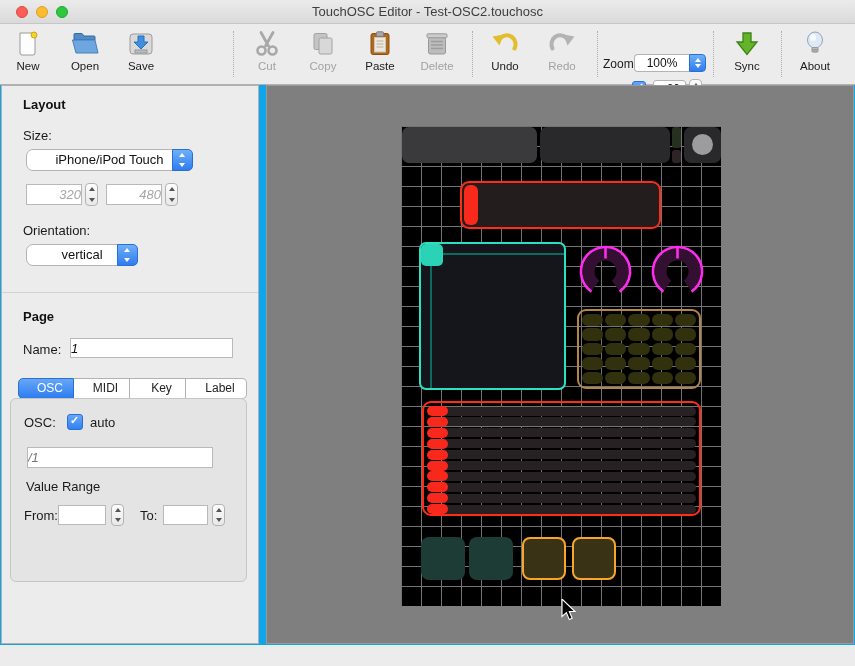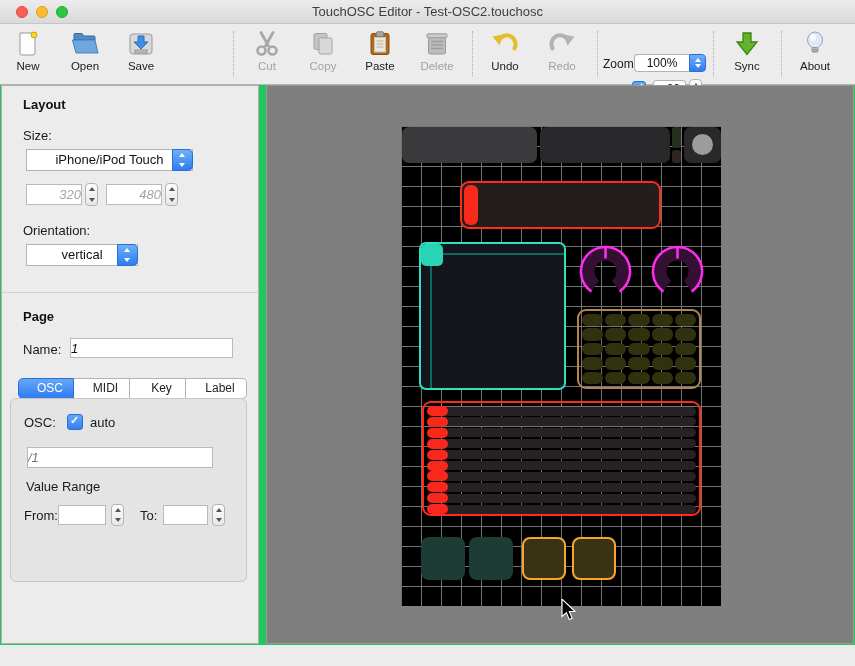--- a/index.html
+++ b/index.html
@@ -1,18 +1,18 @@
 <!DOCTYPE html>
 <html><head>
 <meta charset="utf-8">
 <style>
   * { margin:0; padding:0; box-sizing:border-box; }
   html,body { width:855px; height:666px; }
   body { font-family:"Liberation Sans", sans-serif; background:#ececec; position:relative; overflow:hidden; }
-  .window { position:absolute; inset:0; background:#22c55e; }
+  .window { position:absolute; inset:0; background:#0ea5e9; }
 
   
   .titlebar { position:absolute; left:0; top:0; width:855px; height:24px;
     background:linear-gradient(#ebebeb,#dadada); border-bottom:1px solid #c6c6c6; }
   .tl { position:absolute; top:6px; width:12px; height:12px; border-radius:50%; }
   .tl.red { left:16px; background:#f95f57; border:0.5px solid #dd4942; }
   .tl.yellow { left:36px; background:#fdbc2e; border:0.5px solid #dba128; }
   .tl.green { left:56px; background:#2bc840; border:0.5px solid #23a532; }
   .title-text { position:absolute; left:0; right:0; top:4px; text-align:center;
     font-size:13px; color:#3e3e3e; }
@@ -51,21 +51,21 @@
   .sidebar { position:absolute; left:1px; top:85px; width:258px; height:559px;
     background:#ececec; border:1px solid #b0b0b0; }
   .canvas { position:absolute; left:266px; top:85px; width:588px; height:559px;
     background:#7f7f7f; border:1px solid #9a9a9a; }
   .statusbar { position:absolute; left:0; top:645px; width:855px; height:21px; background:#ececec; }
 
   
   .sb-heading { position:absolute; font-size:13px; font-weight:bold; color:#111; }
   .sb-label { position:absolute; font-size:13px; color:#1a1a1a; }
   .select { position:absolute; height:22px; background:#fff; border:1px solid #b3b3b3;
-    border-radius:0; font-size:13px; color:#111; line-height:20px; text-align:center; }
+    border-radius:7px; font-size:13px; color:#111; line-height:20px; text-align:center; }
   .select .cap { position:absolute; right:-1px; top:-1px; width:21px; height:22px;
     background:linear-gradient(#6fb0f9,#2e7cf0); border:1px solid #2a6fd4; border-radius:0 5px 5px 0; }
   .select .cap .chev { left:6px; }
   .textinput { position:absolute; background:#fff; border:1px solid #b9b9b9; font-size:13px;
     color:#111; padding:0 0; font-family:"Liberation Sans",sans-serif;font-style:italic; }
   .textinput:disabled { color:#a6a6a6; background:#fff; }
   .divider { position:absolute; left:0; width:100%; height:0; border-top:1px solid #d2d2d2; }
 
   .tabs { position:absolute; left:16px; top:292px; height:21px; display:flex; }
   .tab { width:56px; height:21px; background:#fff; border:1px solid #b3b3b3; border-left:none;

